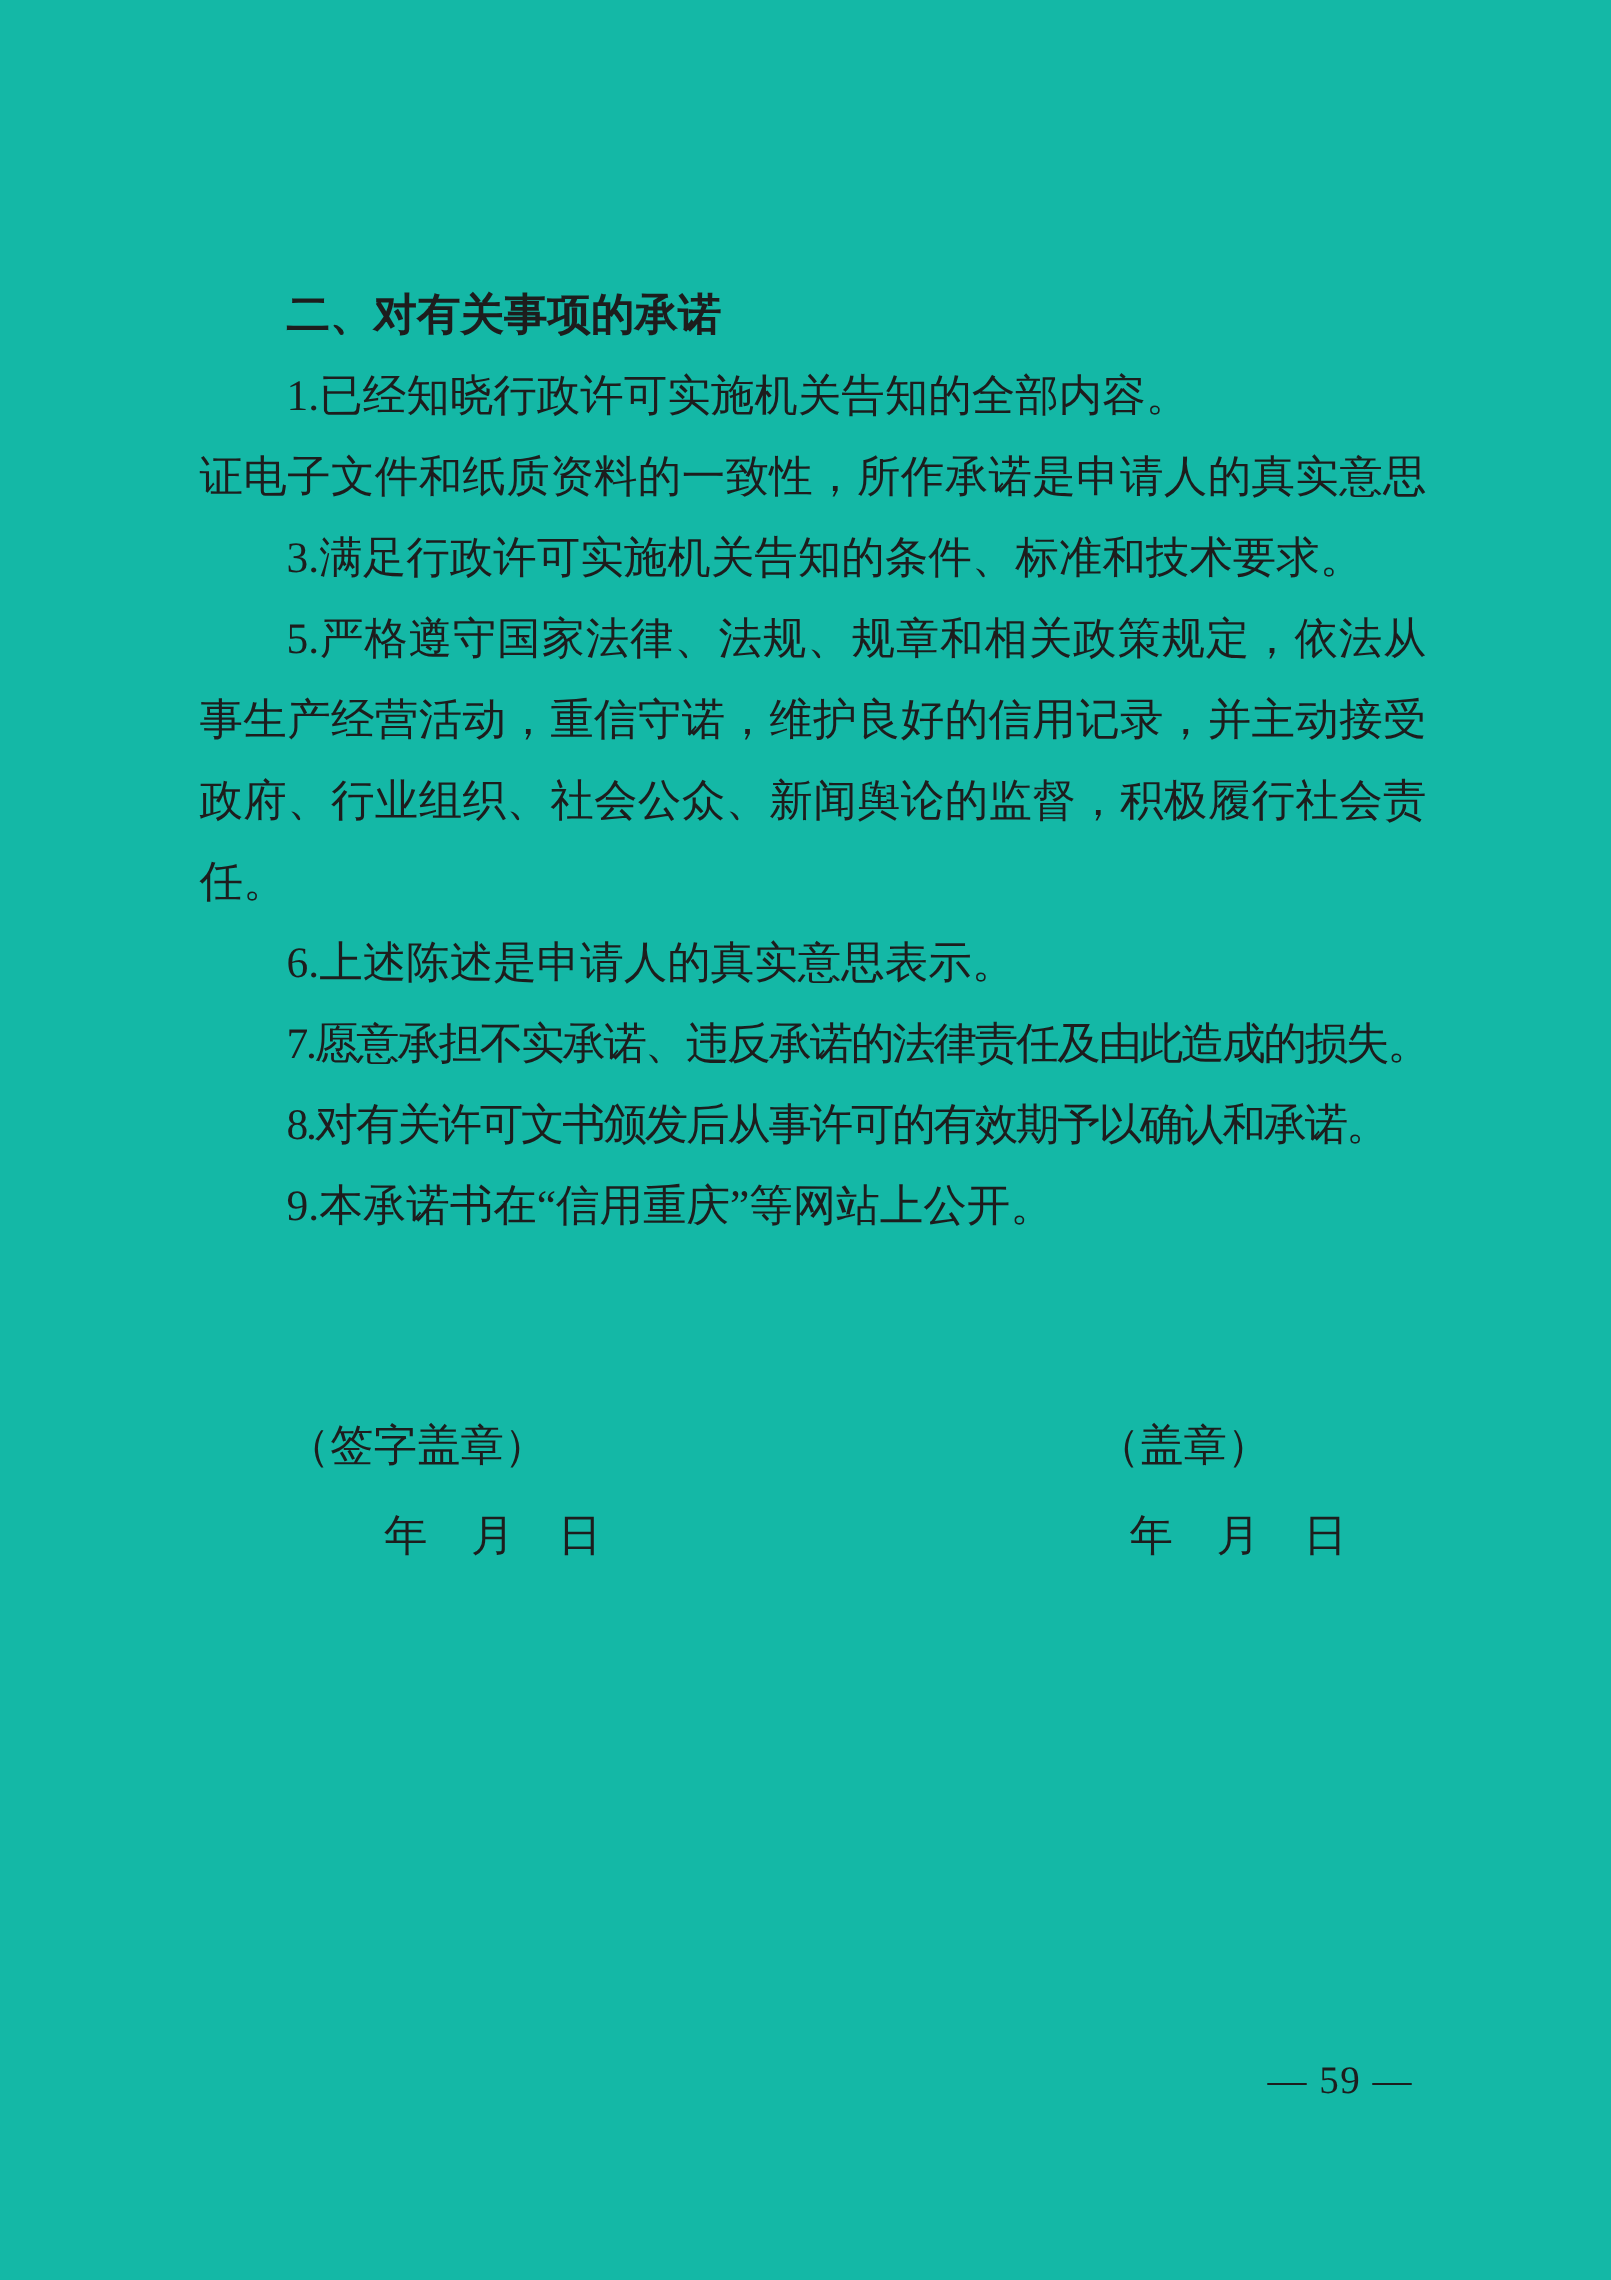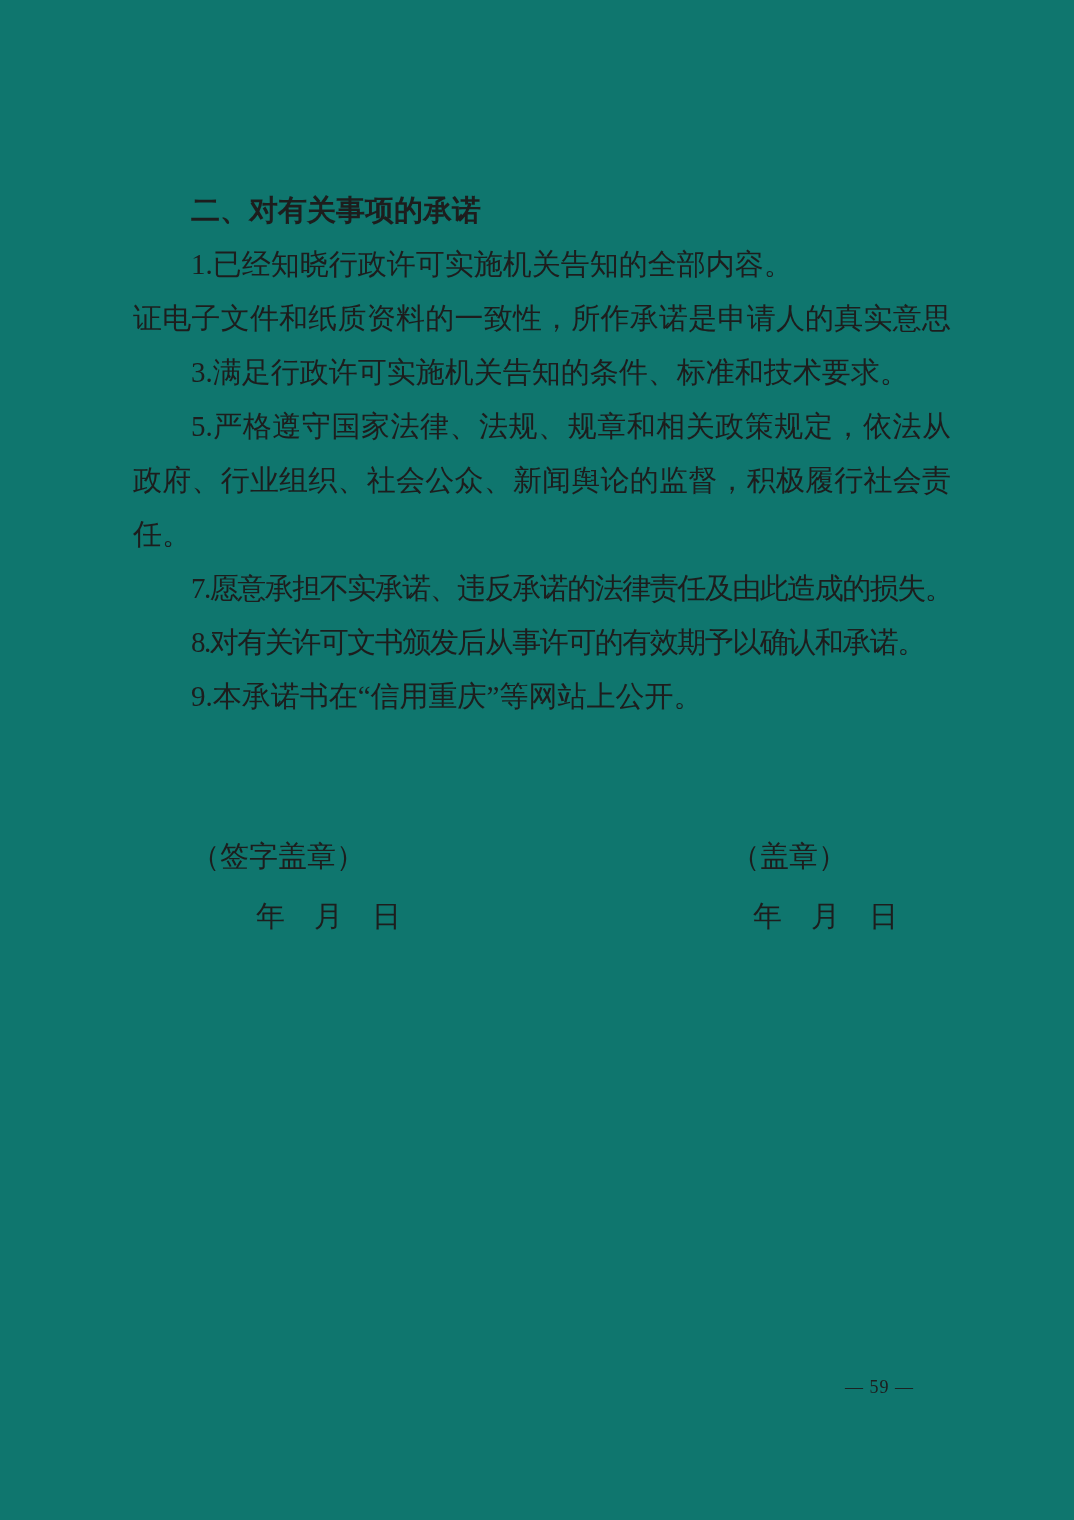--- a/index.html
+++ b/index.html
@@ -4,21 +4,21 @@
 <style>
   html, body {
     margin: 0;
     padding: 0;
     background: #ffffff;
   }
   .page {
     position: relative;
     width: 1074px;
     height: 1520px;
-    background: #0f766e;
+    background: #14b8a6;
     overflow: hidden;
     font-family: "Liberation Serif", "DejaVu Serif", serif;
     color: #1d1d1d;
   }
   .content {
     position: absolute;
     left: 133px;
     top: 183px;
     width: 818px;
   }
@@ -62,40 +62,42 @@
   .sig-l1 { left: 58px; }
   .sig-r1 { left: 527px; }
   .sig-l2 { left: 58px; }
   .sig-r2 { left: 598px; }
   .sig-l3 { left: 123px; }
   .sig-r3 { left: 620px; }
   .footer {
     position: absolute;
     top: 1372px;
     left: 845px;
-    font-size: 18px;
+    font-size: 26px;
     line-height: 30px;
     letter-spacing: 1px;
     white-space: pre;
   }
 </style>
 </head>
 <body>
 
 <div class="page">
   <div class="content">
     <div class="heading">二、对有关事项的承诺</div>
 
     <div class="body-text">
         <div class="line indent">1.已经知晓行政许可实施机关告知的全部内容。</div>
         <div class="line fill">证电子文件和纸质资料的一致性，所作承诺是申请人的真实意思</div>
         <div class="line indent">3.满足行政许可实施机关告知的条件、标准和技术要求。</div>
         <div class="line indent fill">5.严格遵守国家法律、法规、规章和相关政策规定，依法从</div>
+        <div class="line fill">事生产经营活动，重信守诺，维护良好的信用记录，并主动接受</div>
         <div class="line fill">政府、行业组织、社会公众、新闻舆论的监督，积极履行社会责</div>
         <div class="line">任。</div>
+        <div class="line indent">6.上述陈述是申请人的真实意思表示。</div>
         <div class="line indent tight">7.愿意承担不实承诺、违反承诺的法律责任及由此造成的损失。</div>
         <div class="line indent tight">8.对有关许可文书颁发后从事许可的有效期予以确认和承诺。</div>
         <div class="line indent">9.本承诺书在“信用重庆”等网站上公开。</div>
       </div>
 
     <div class="signature">
       <div class="sig-row">
         <span class="sig-cell sig-l2">（签字盖章）</span>
         <span class="sig-cell sig-r2">（盖章）</span>
       </div>

